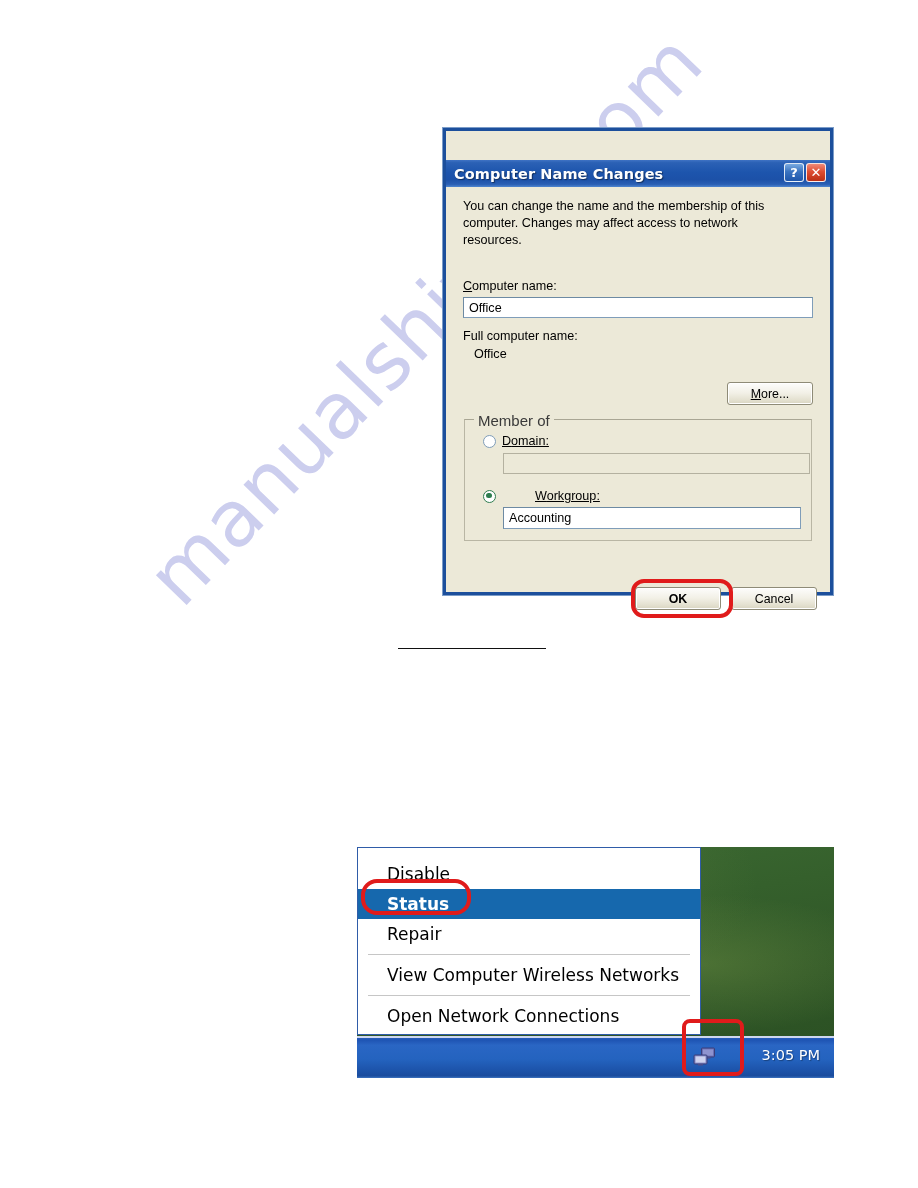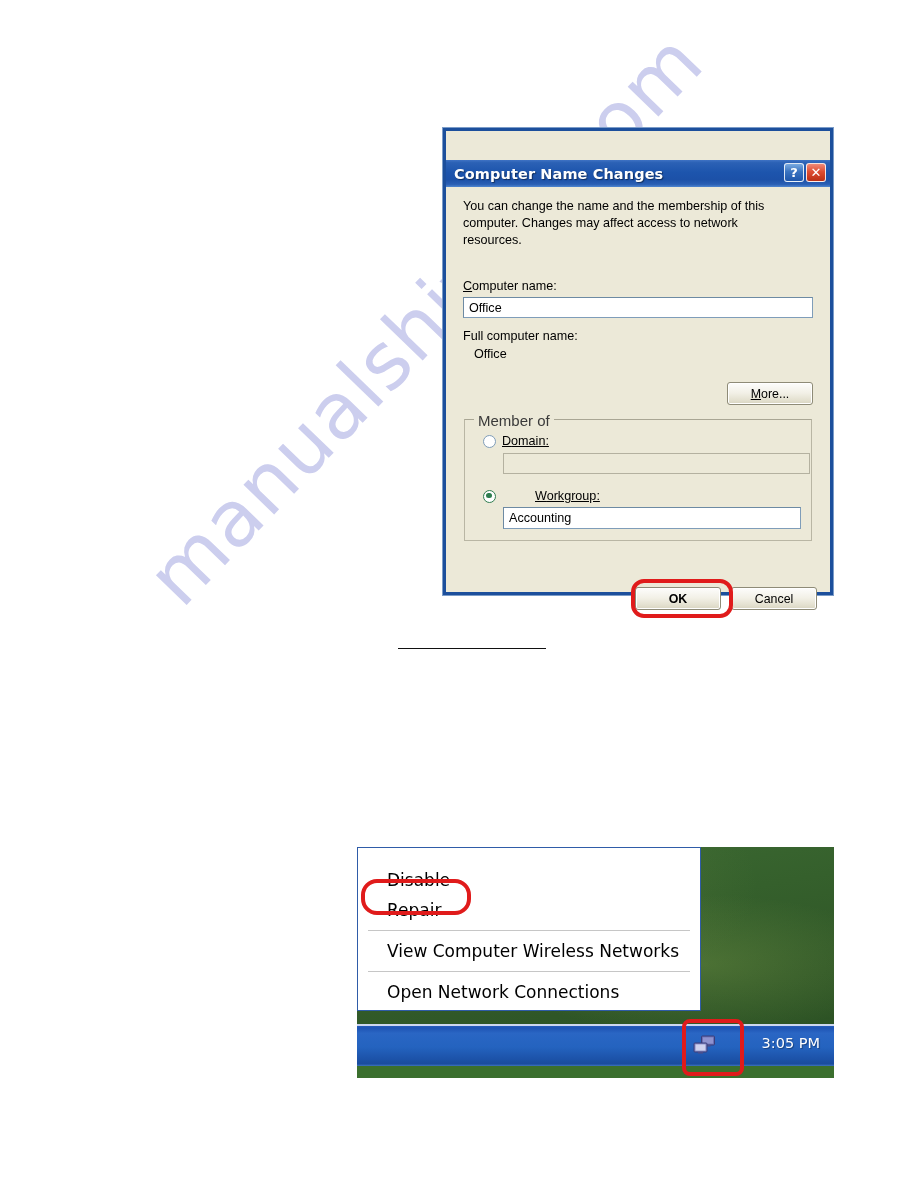--- a/index.html
+++ b/index.html
@@ -247,21 +247,21 @@
   #desktop-green {
     position: absolute;
     left: 0; top: 0; width: 477px; height: 189px;
     background:
       radial-gradient(ellipse at 72% 62%, rgba(140,170,80,0.30) 0%, rgba(140,170,80,0) 42%),
       radial-gradient(ellipse at 50% 20%, rgba(120,150,70,0.22) 0%, rgba(120,150,70,0) 48%),
       linear-gradient(170deg, #3d6b33 0%, #35602c 40%, #2f5627 75%, #2c5224 100%);
   }
   #taskbar {
     position: absolute;
-    left: 0; bottom: 12px;
+    left: 0; bottom: 0;
     width: 477px; height: 42px;
     background:
       linear-gradient(180deg,
         #cdd7ef 0%, #cdd7ef 4%,
         #2158b8 6%, #1f55b4 10%,
         #2a66c4 22%, #2463bf 55%,
         #1c52a8 84%, #1a4c9e 95%, #3e74c0 100%);
   }
   #tray-clock {
     position: absolute;
@@ -287,21 +287,21 @@
     pointer-events: none;
   }
 
   #context-menu {
     position: absolute;
     left: 0; top: 0;
     width: 344px;
     background: #ffffff;
     border: 1px solid #2f5ca8;
     box-sizing: border-box;
-    padding: 17px 0 3px 0;
+    padding: 11px 0 3px 0;
     z-index: 7;
   }
   .menu-item {
     height: 30px;
     display: flex; align-items: center;
     padding-left: 29px;
     font-size: 17px;
     color: #000000;
     font-family: "DejaVu Sans", sans-serif;
     box-sizing: border-box;
@@ -404,20 +404,21 @@
         <rect x="1" y="8" width="13" height="9" rx="1" fill="#8488c4" stroke="#3b3e7a" stroke-width="1"></rect>
         <rect x="2.5" y="9.4" width="10" height="6.2" fill="#cfd2ee"></rect>
         <rect x="5" y="17" width="5" height="1.6" fill="#4b4e8c"></rect>
       </svg>
     </div>
     <div id="tray-clock">3:05 PM</div>
   </div>
 
   <div id="context-menu">
     <div class="menu-item">Disable</div>
+    <div class="menu-item highlighted">Status</div>
     <div class="menu-item">Repair</div>
     <div class="menu-separator"></div>
     <div class="menu-item">View Computer Wireless Networks</div>
     <div class="menu-separator"></div>
     <div class="menu-item">Open Network Connections</div>
     <div id="status-annotation"></div>
   </div>
 
   <div id="tray-annotation"></div>
 </div>

